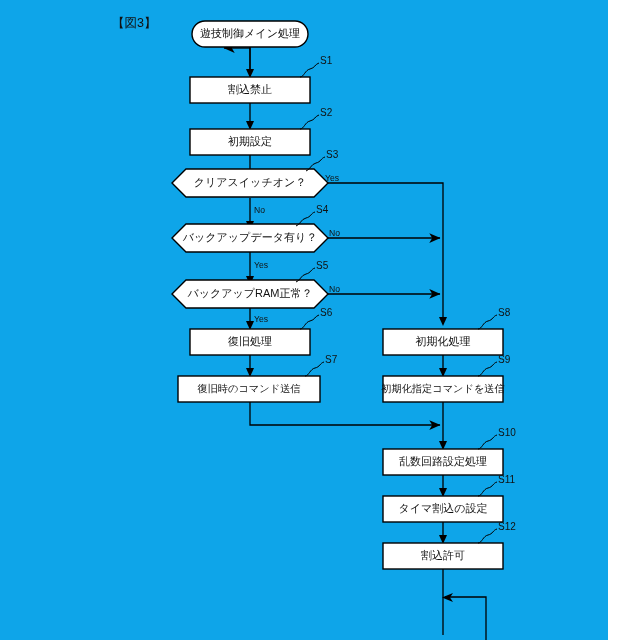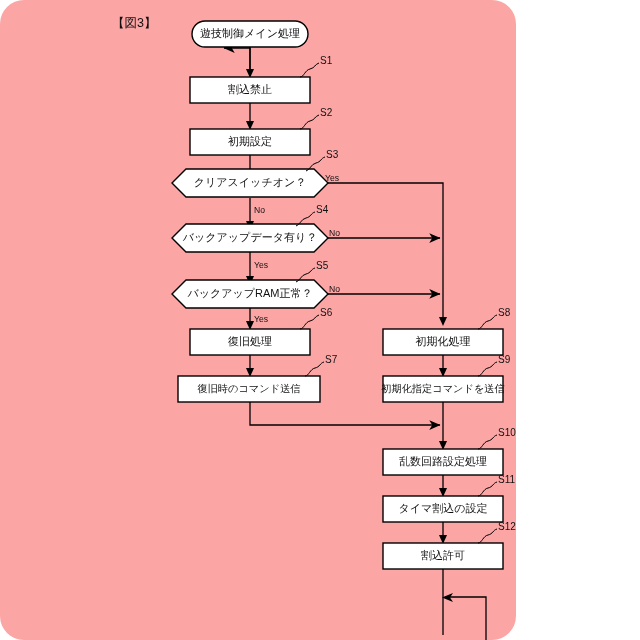--- a/index.html
+++ b/index.html
@@ -5,25 +5,24 @@
   html, body {
     margin: 0;
     padding: 0;
     background: #ffffff;
   }
   body {
     font-family: "Liberation Sans", "DejaVu Sans", sans-serif;
   }
   #canvas {
     position: relative;
-    width: 516px;
+    width: 608px;
     height: 640px;
-    background: #fca5a5;
+    background: #0ea5e9;
     overflow: hidden;
-    border-radius: 24px;
   }
   #figure-svg {
     position: absolute;
     left: 0;
     top: 0;
     width: 640px;
     height: 640px;
   }
   .fig-label {
     font-size: 12.5px;

